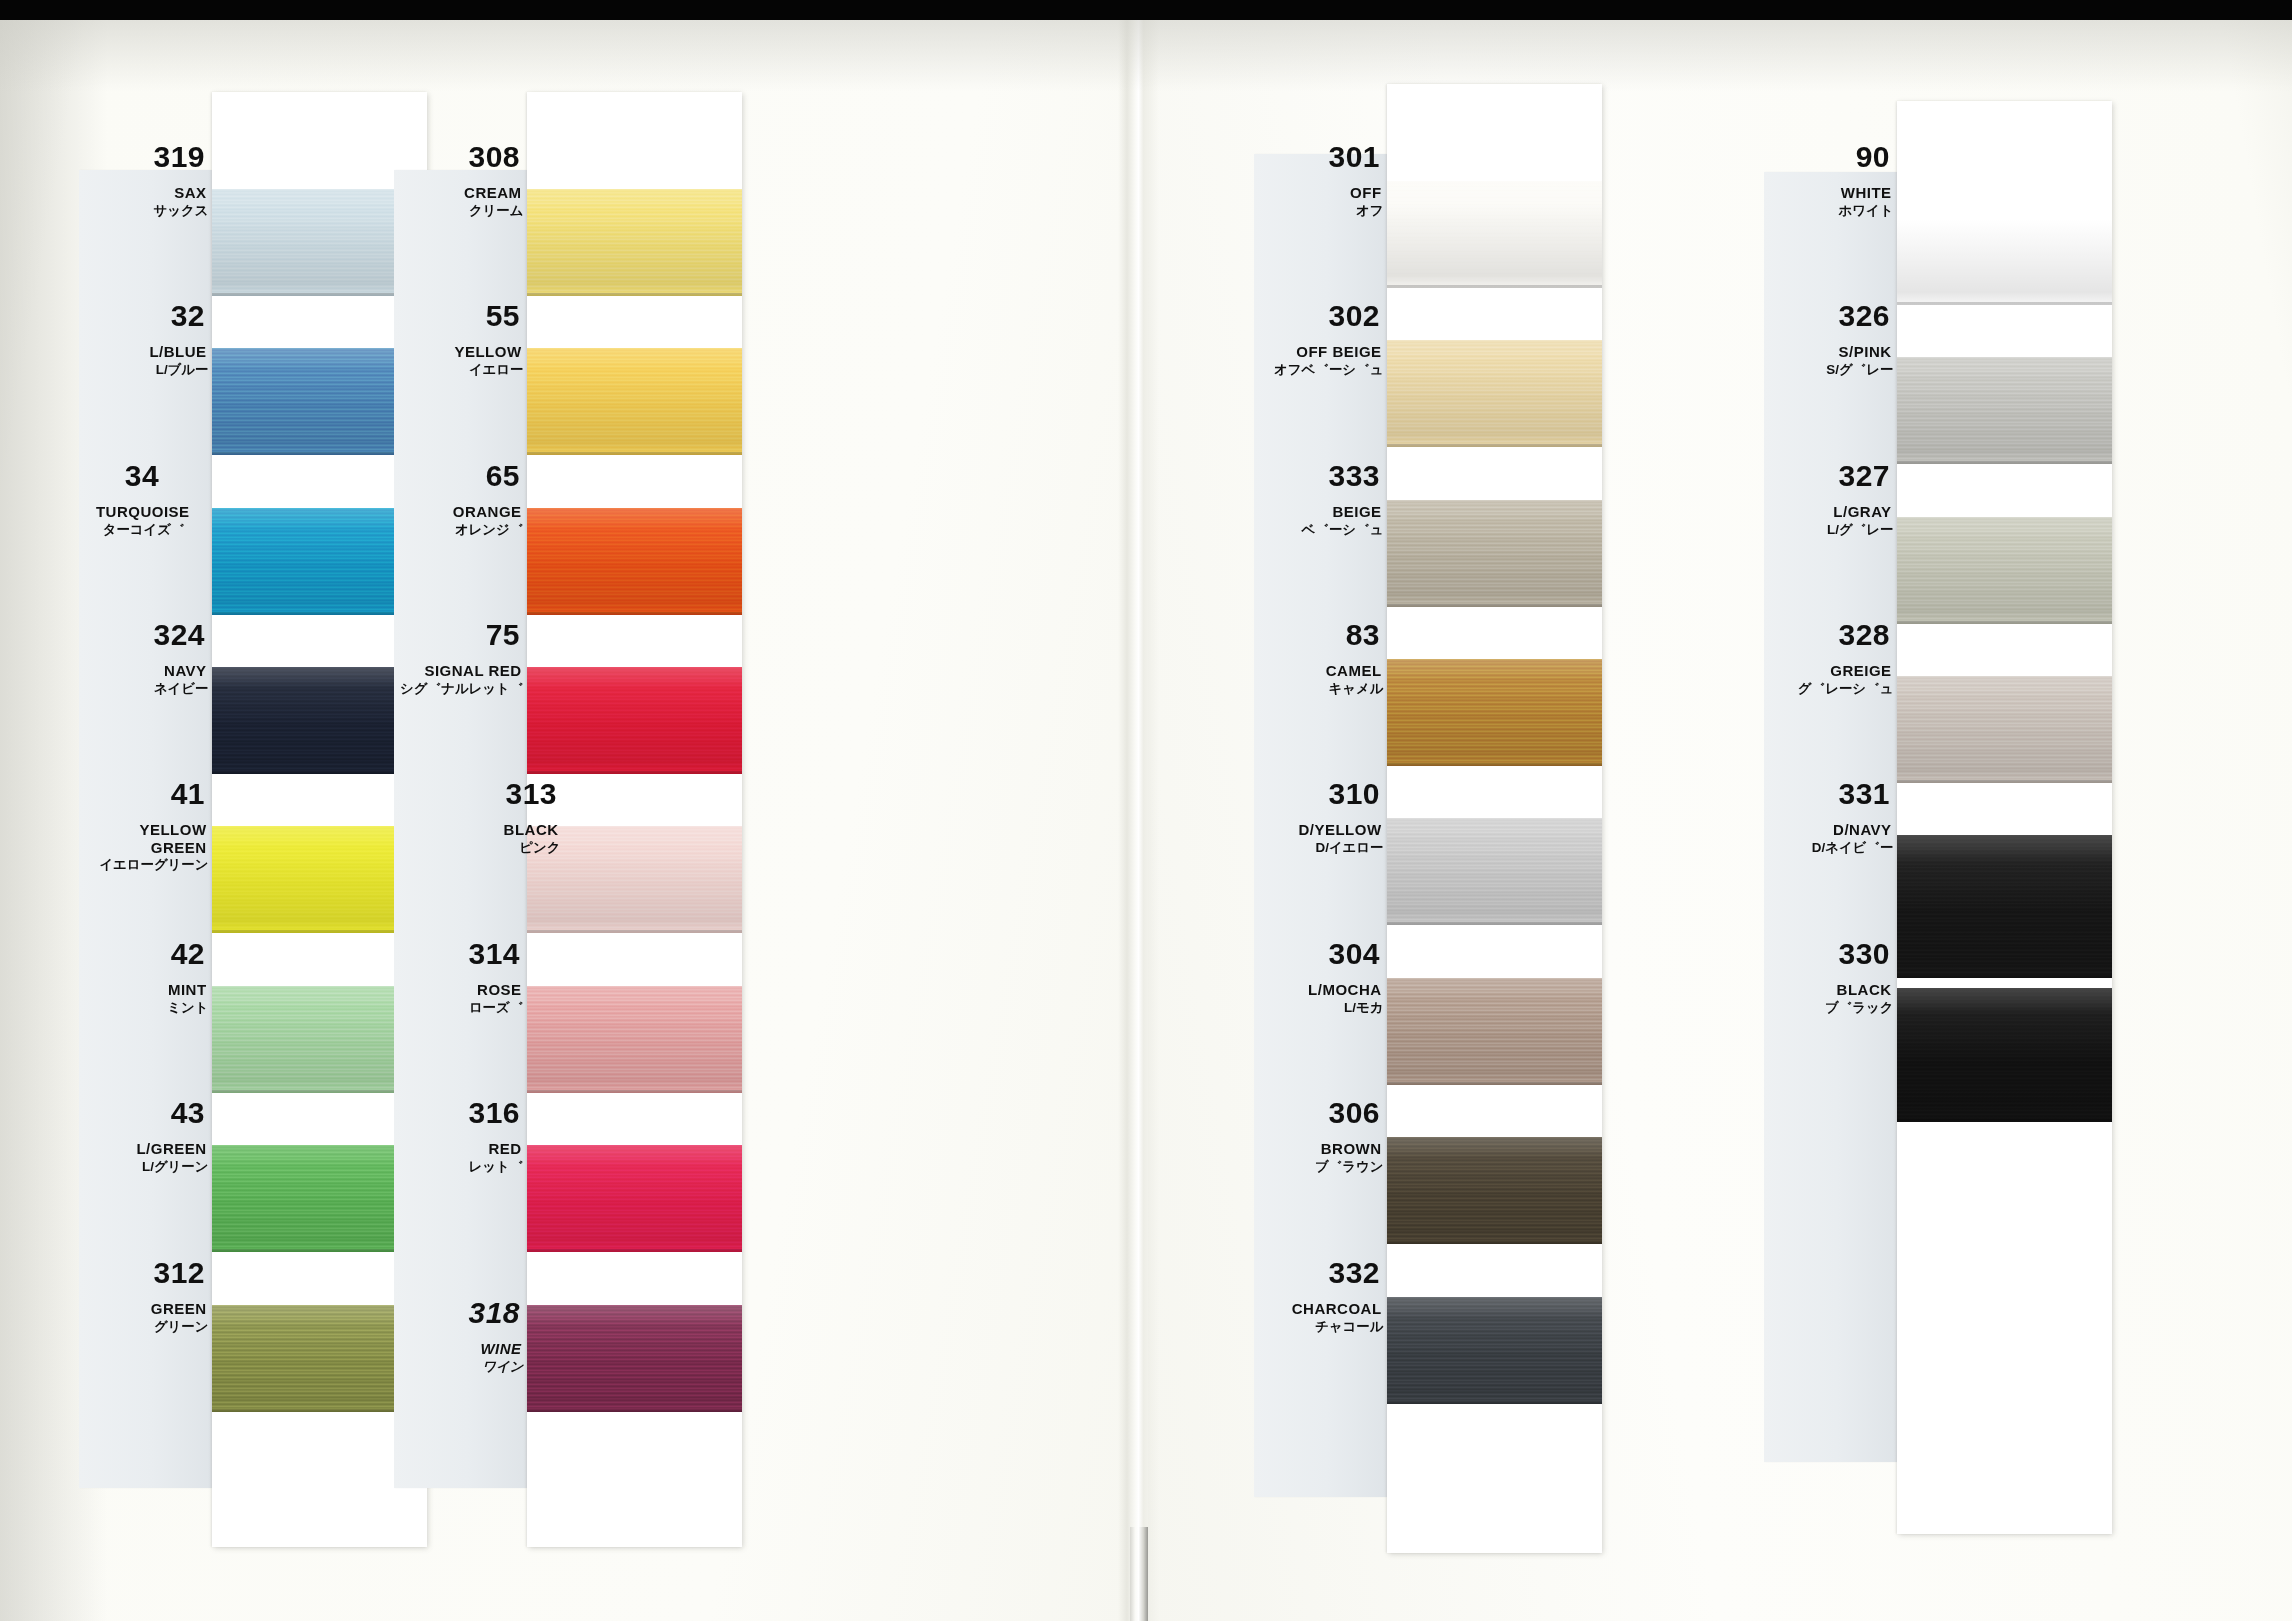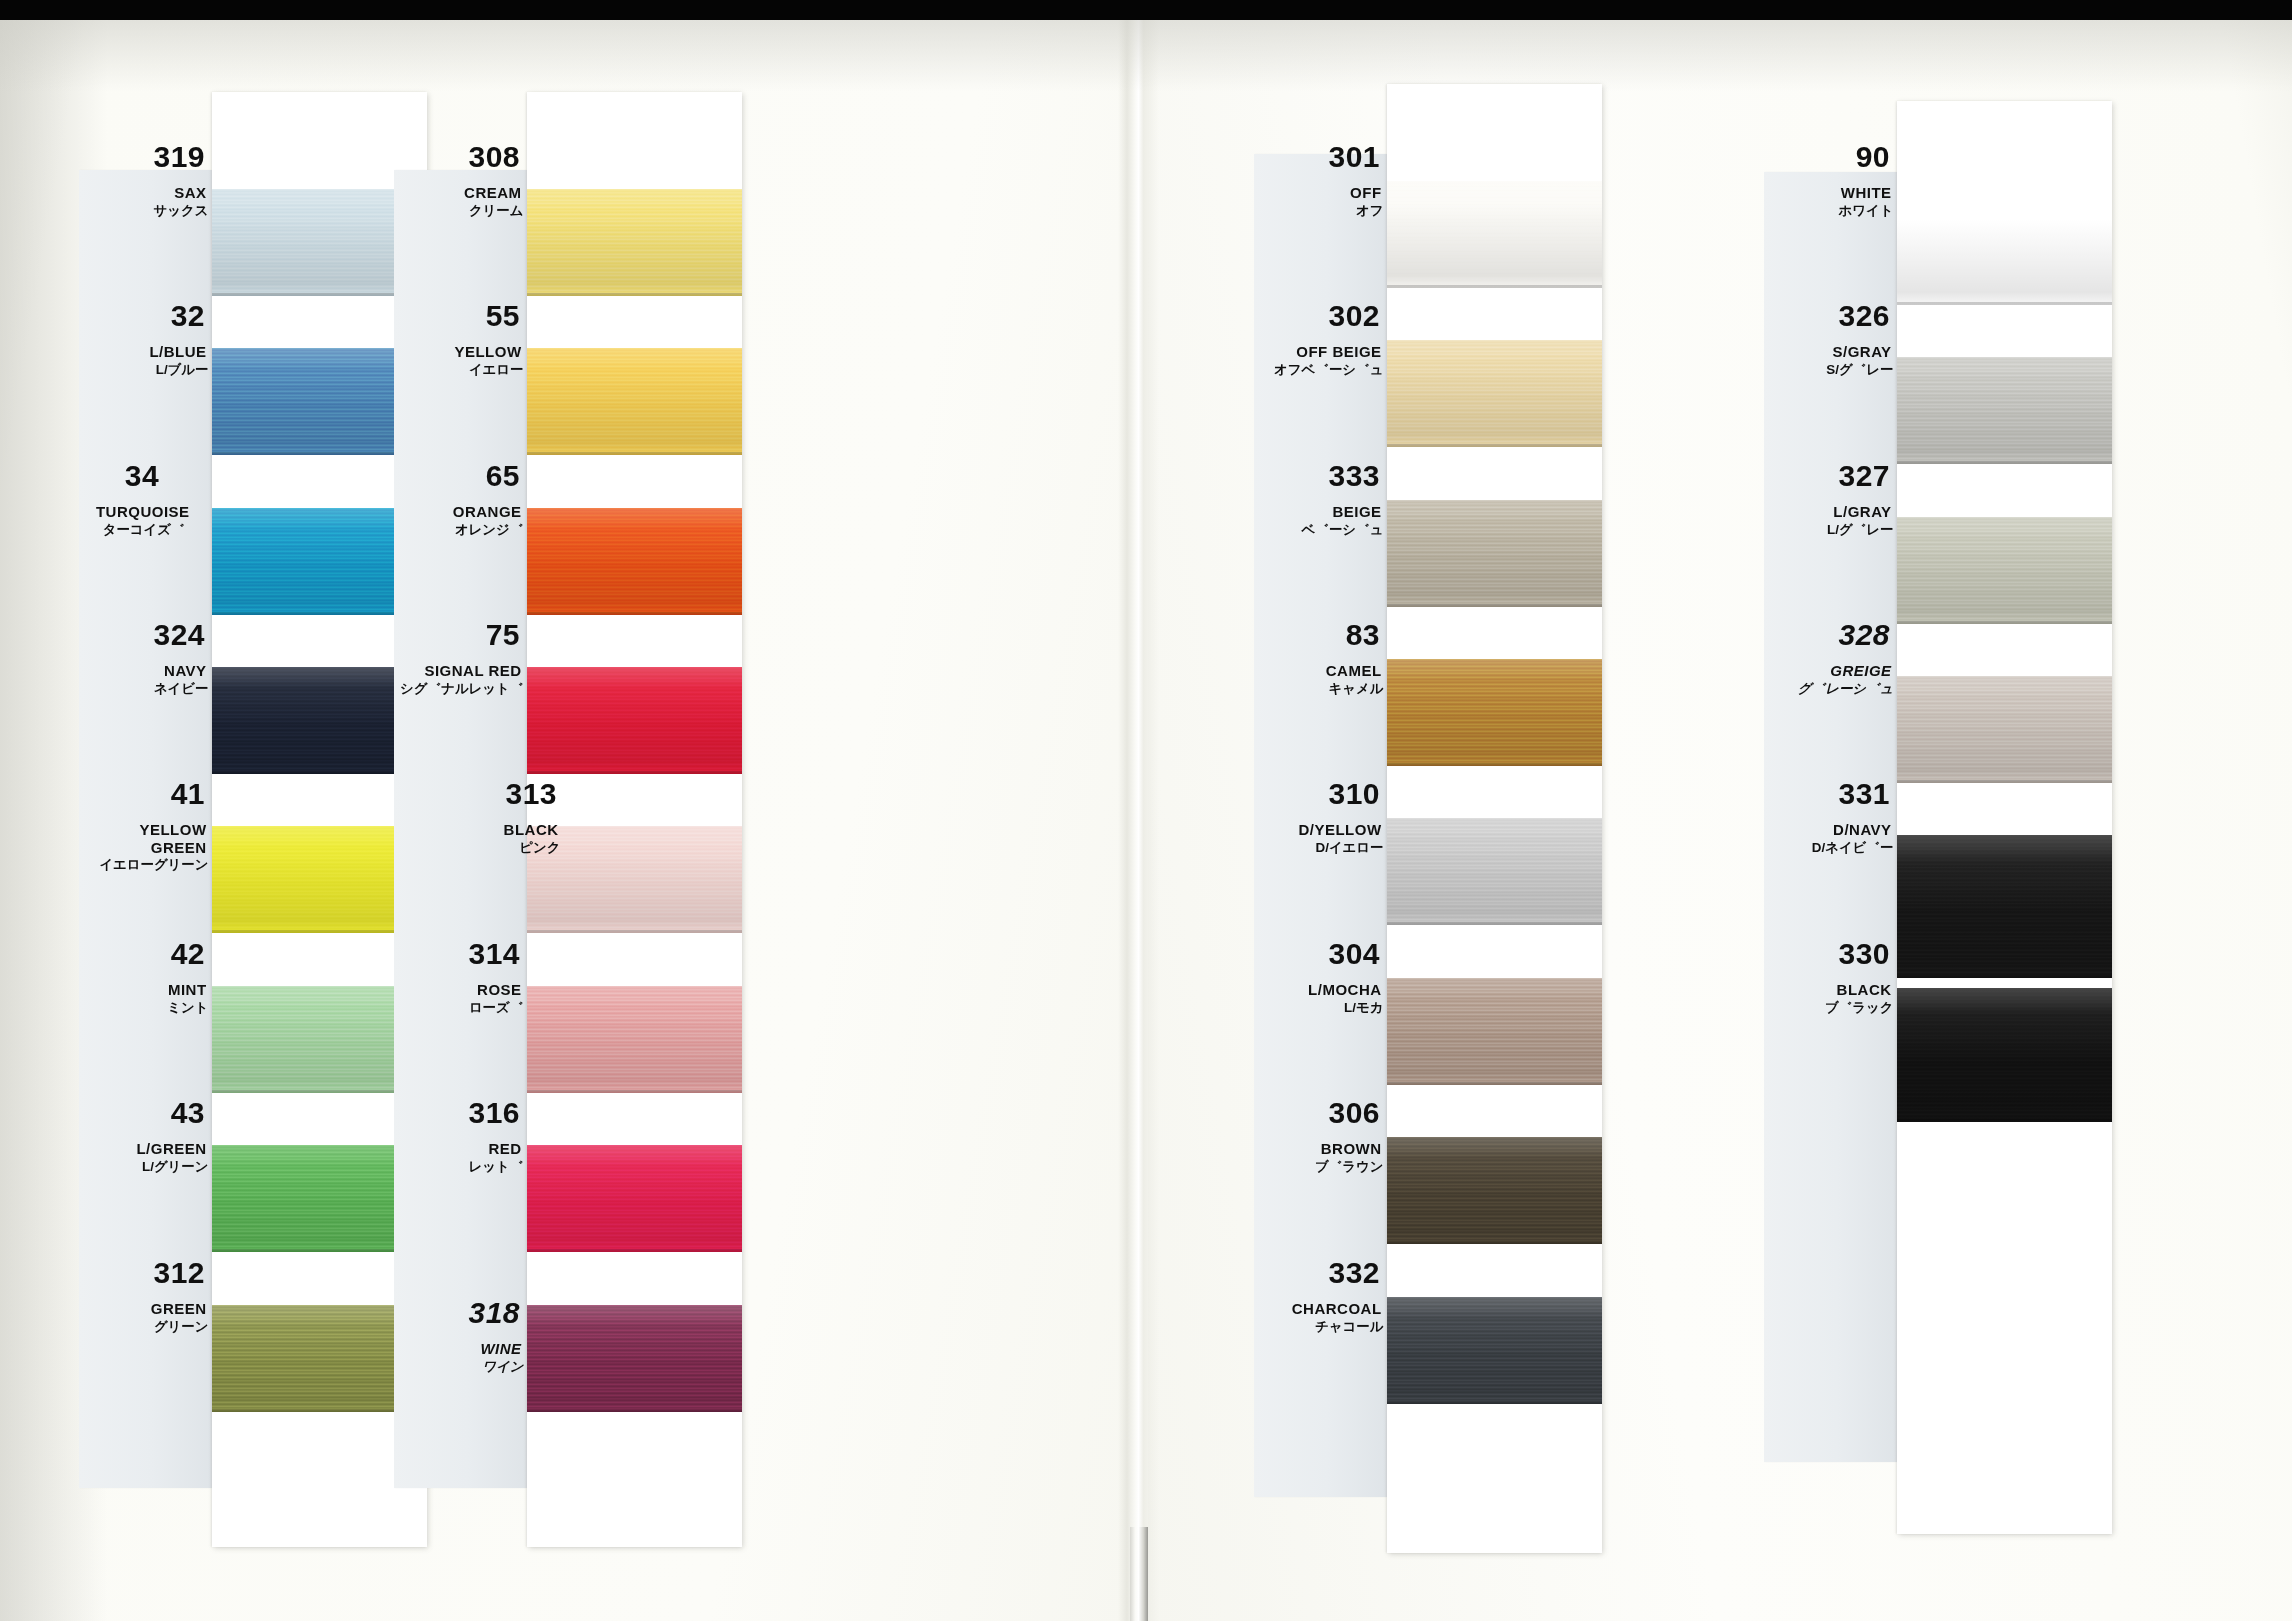--- a/index.html
+++ b/index.html
@@ -524,29 +524,29 @@
               <div class="edge"></div>
             </div>
           </div>
           <div class="entry-label" style="top: 122px;">
             <span class="code">90</span>
             <span class="name-en">WHITE</span>
             <span class="name-jp">ホワイト</span>
           </div>
           <div class="entry-label" style="top: 281px;">
             <span class="code">326</span>
-            <span class="name-en">S/GRAY</span>
+            <span class="name-en">S/PINK</span>
             <span class="name-jp">S/グ゛レー</span>
           </div>
           <div class="entry-label" style="top: 441px;">
             <span class="code">327</span>
             <span class="name-en">L/GRAY</span>
             <span class="name-jp">L/グ゛レー</span>
           </div>
-          <div class="entry-label" style="top: 600px; font-style: italic;">
+          <div class="entry-label" style="top: 600px;">
             <span class="code">328</span>
             <span class="name-en">GREIGE</span>
             <span class="name-jp">グ゛レーシ゛ュ</span>
           </div>
           <div class="entry-label" style="top: 759px;">
             <span class="code">331</span>
             <span class="name-en">D/NAVY</span>
             <span class="name-jp">D/ネイビ゛ー</span>
           </div>
           <div class="entry-label" style="top: 919px;">

